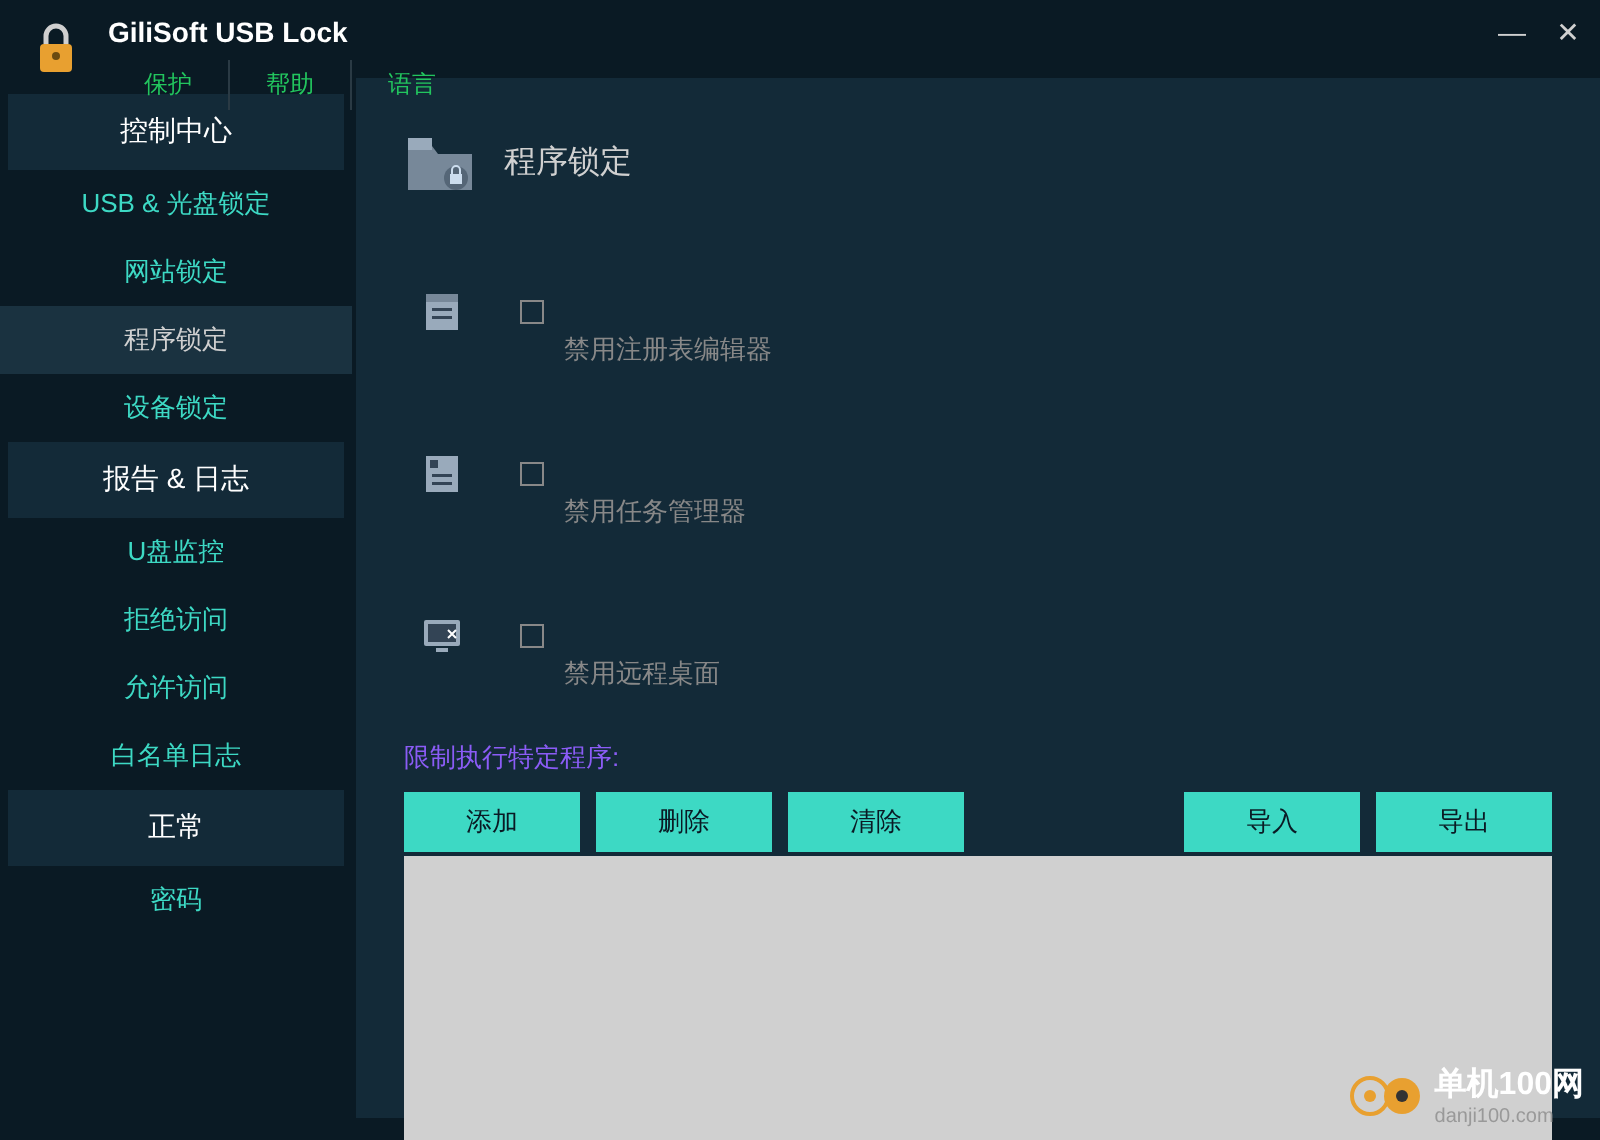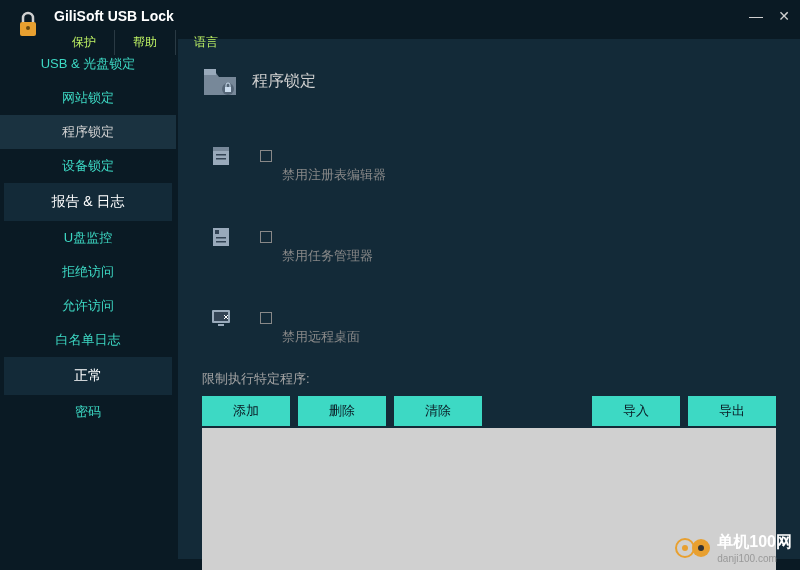--- a/index.html
+++ b/index.html
@@ -2,38 +2,38 @@
 <html><head>
 <meta charset="utf-8">
 <style>
 * { margin: 0; padding: 0; box-sizing: border-box; font-family: "Microsoft YaHei", sans-serif; }
 body { width: 800px; height: 570px; background: #0a1a24; overflow: hidden; position: relative; }
 .titlebar { height: 39px; background: #0a1a24; display: flex; align-items: flex-start; padding: 8px 12px 0 12px; position: relative; }
 .logo { width: 32px; height: 32px; margin-right: 10px; }
 .title-area { flex: 1; display: flex; flex-direction: column; }
 .app-title { color: #fff; font-size: 14px; font-weight: bold; margin-bottom: 6px; }
 .menu { display: flex; gap: 0; }
-.menu-item { color: #bef264; font-size: 12px; padding: 4px 18px; cursor: pointer; border-right: 1px solid #2a3a44; }
+.menu-item { color: #22c55e; font-size: 12px; padding: 4px 18px; cursor: pointer; border-right: 1px solid #2a3a44; }
 .menu-item:last-child { border-right: none; }
 .win-controls { position: absolute; right: 8px; top: 8px; display: flex; gap: 12px; }
 .win-btn { color: #d0d0d0; cursor: pointer; font-size: 14px; width: 16px; text-align: center; }
 .main { display: flex; height: calc(100% - 50px); }
 .sidebar { width: 176px; background: #0a1a24; padding-top: 8px; }
 .side-header { background: #132a38; color: #fff; font-size: 14px; text-align: center; padding: 10px 0; margin: 0 4px; }
 .side-item { color: #3dd9c4; font-size: 13px; text-align: center; padding: 8px 0; cursor: pointer; }
 .side-item.active { background: #1a3240; color: #d0d0d0; }
 .content { flex: 1; background: #132a38; padding: 24px 24px 0 24px; border-left: 2px solid #0a1a24; }
 .page-header { display: flex; align-items: center; margin-bottom: 28px; }
 .page-icon { width: 36px; height: 36px; margin-right: 14px; }
 .page-title { color: #d0d0d0; font-size: 16px; }
 .option-row { display: flex; align-items: center; margin-bottom: 24px; padding-left: 8px; }
 .option-icon { width: 22px; height: 22px; margin-right: 28px; color: #d0d0d0; }
 .checkbox { width: 12px; height: 12px; border: 1px solid #888; margin-right: 10px; display: inline-block; }
 .option-label { color: #888; font-size: 13px; margin-top: 39px; }
-.section-label { color: #a3a3a3; font-size: 13px; margin-bottom: 8px; }
+.section-label { color: #8b5cf6; font-size: 13px; margin-bottom: 8px; }
 .button-row { display: flex; gap: 8px; margin-bottom: 2px; }
 .action-btn { background: #3dd9c4; color: #0a1a24; font-size: 13px; border: none; padding: 6px 0; width: 88px; text-align: center; cursor: pointer; }
 .button-spacer { flex: 1; }
 .list-area { background: #d0d0d0; height: 170px; width: 100%; }
 .watermark { position: absolute; right: 8px; bottom: 6px; display: flex; align-items: center; gap: 6px; }
 .wm-main { color: #fff; font-weight: bold; font-size: 16px; }
 .wm-sub { color: #999; font-size: 10px; }
 </style>
 </head>
 <body>
@@ -53,20 +53,21 @@
     </div>
   </div>
   <div class="win-controls">
     <div class="win-btn">—</div>
     <div class="win-btn">✕</div>
   </div>
 </div>
 
 <div class="main">
   <div class="sidebar" id="sidebar">
+      <div class="side-header">控制中心</div>
       <div class="side-item">USB &amp; 光盘锁定</div>
       <div class="side-item">网站锁定</div>
       <div class="side-item active">程序锁定</div>
       <div class="side-item">设备锁定</div>
       <div class="side-header">报告 &amp; 日志</div>
       <div class="side-item">U盘监控</div>
       <div class="side-item">拒绝访问</div>
       <div class="side-item">允许访问</div>
       <div class="side-item">白名单日志</div>
       <div class="side-header">正常</div>

